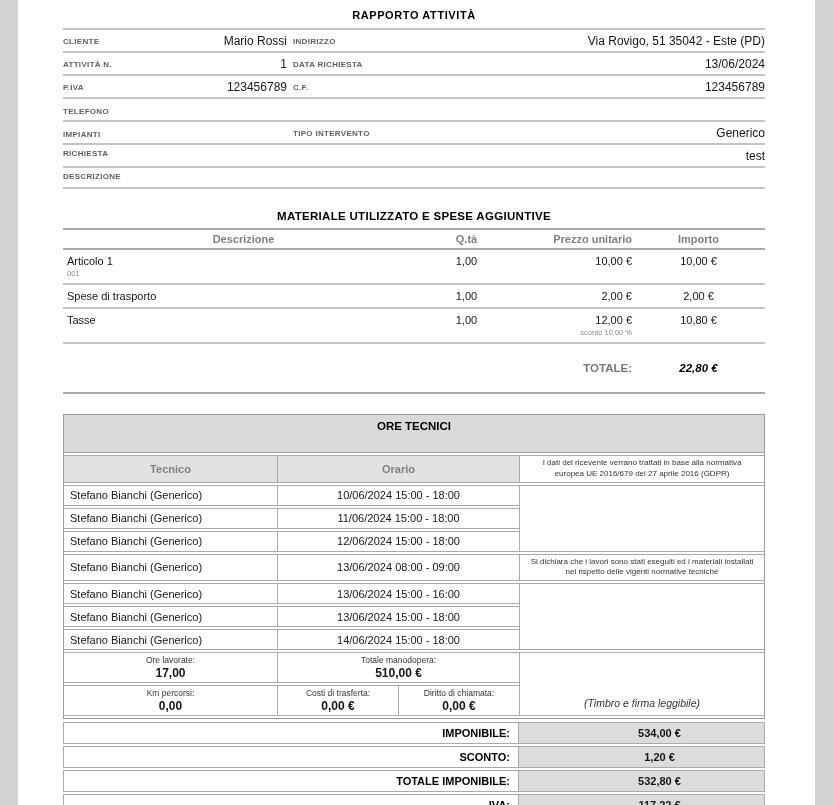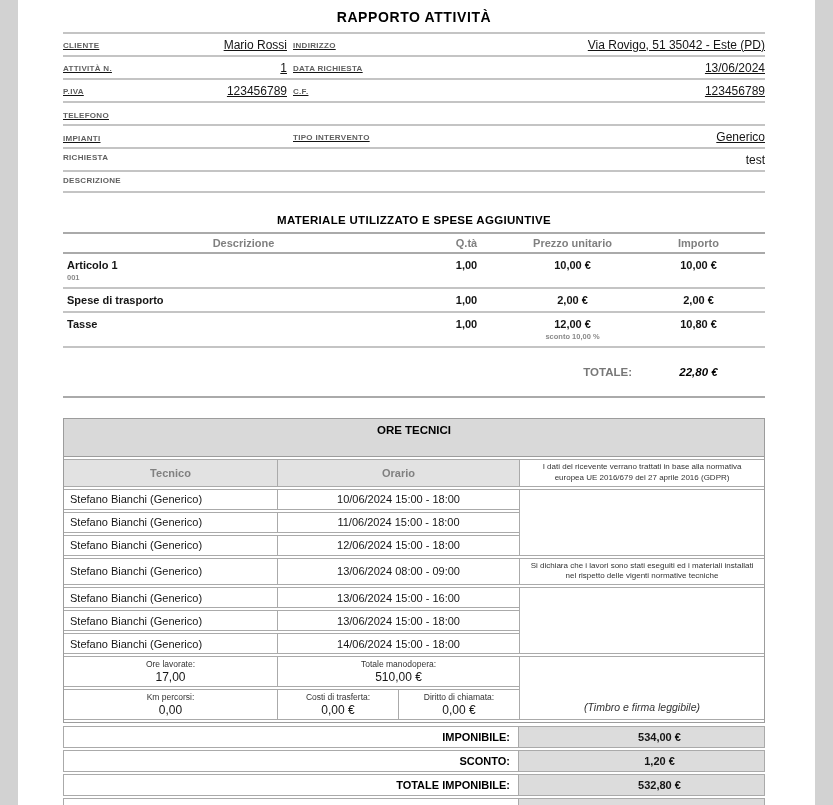--- a/index.html
+++ b/index.html
@@ -9,42 +9,42 @@
   }
   *{box-sizing:border-box; margin:0; padding:0;}
   html,body{width:833px; height:805px;}
   body{background:#fff; font-family:"Liberation Sans", sans-serif; color:var(--ink); overflow:hidden;}
   .viewport{position:relative; width:833px; height:805px; background:#fff;}
   .gutter{position:absolute; top:0; width:18px; height:805px; background:var(--gutter);}
   .gutter.left{left:0;} .gutter.right{right:0;}
   .page{position:absolute; left:18px; top:0; width:797px; height:805px; background:#fff;}
   .content{width:702px; margin-left:45px;}
 
-  .doc-title{margin-top:9px; text-align:center; font-size:14px; font-weight:bold; letter-spacing:.6px; color:#000;}
+  .doc-title{margin-top:9px; text-align:center; font-size:11px; font-weight:bold; letter-spacing:.6px; color:#000;}
 
   
   .info-table{margin-top:7px;}
   .info-row{display:flex; align-items:center; min-height:23px; border-top:2px solid var(--border-light); padding:1px 0;}
   .info-row.last{border-bottom:2px solid var(--border-light);}
-  .info-pair{display:flex; align-items:center; justify-content:space-between;text-decoration:underline;}
+  .info-pair{display:flex; align-items:center; justify-content:space-between;}
   .pair-left{width:224px;}
   .pair-right{flex:1; padding-left:6px;}
   .info-label{font-size:8px; font-weight:bold; color:var(--label); letter-spacing:.3px; white-space:nowrap; align-self:flex-start; padding-top:3px;}
   .info-value{font-size:12px; color:var(--ink); text-align:right; white-space:nowrap;}
   .info-row.fullrow{justify-content:space-between;}
 
   
   .section-title{margin-top:21px; text-align:center; font-size:11.5px; font-weight:bold; letter-spacing:.3px; color:#000;}
   .mat-table{margin-top:6px;}
   .mat-head{display:flex; border-top:2px solid var(--border-mid); border-bottom:2px solid var(--border-mid); padding:3px 0; color:#808080; font-weight:bold; font-size:11px;}
-  .mat-row{display:flex; border-bottom:2px solid var(--border-light); padding:5px 0; font-size:11px;font-weight:bold;}
+  .mat-row{display:flex; border-bottom:2px solid var(--border-light); padding:5px 0; font-size:11px;}
   .col-desc{flex:1; padding-left:4px; text-align:left;}
   .mat-head .col-desc{text-align:center;}
   .col-qty{width:93px; text-align:center;}
-  .col-price{width:119px; text-align:center;}
+  .col-price{width:119px; text-align:right;}
   .col-amount{width:133px; text-align:center;}
   .mat-code{font-size:7.5px; color:var(--muted); margin-top:2px;}
   .mat-note{font-size:7.5px; color:var(--muted); margin-top:2px;}
   .mat-total{display:flex; align-items:center; border-bottom:2px solid var(--border-mid); padding:18px 0; font-size:11.5px;}
   .mat-total .total-label{flex:1; text-align:right; font-weight:bold; color:#777; padding-right:0;}
   .mat-total .total-value{width:133px; text-align:center; font-weight:bold; color:#000;font-style:italic;}
 
   
   .tech-wrap{margin-top:20px; border:1px solid var(--border-strong); background:#fff;}
   .tech-bar{height:38px; background:var(--bar-bg); border-bottom:1px solid var(--border-strong); text-align:center; font-weight:bold; font-size:11.5px; line-height:23px; color:#000;}
@@ -52,21 +52,21 @@
   table.tech td, table.tech th{border-top:1px solid var(--border-mid); border-bottom:1px solid var(--border-mid); font-weight:normal;}
   .cthead{background:var(--head-bg); color:#808080; font-weight:bold !important; font-size:11px; text-align:center; height:26px;}
   .vline{border-left:1px solid var(--border-mid);}
   td.cell-name{font-size:11px; text-align:left; padding-left:6px; height:21px;margin-left:23px;}
   td.cell-time{font-size:11px; text-align:center; height:21px;}
   td.cell-note{font-size:8px; color:#333; text-align:center; vertical-align:middle; padding:2px 10px; line-height:1.35;}
   td.cell-empty{background:#fff;}
   td.cell-sign{vertical-align:bottom; text-align:center; font-size:10.5px; font-style:italic; color:#333; padding-bottom:6px;}
   td.cell-sum{height:31px; text-align:center; vertical-align:middle;}
   .sum-label{font-size:8.5px; color:#333;}
-  .sum-value{font-size:12px; font-weight:normal; margin-top:1px;}
+  .sum-value{font-size:12px; font-weight:bold; margin-top:1px;}
 
   
   .totals{margin-top:3px; display:flex; flex-direction:column; gap:2px;}
   .totals-row{display:flex; border:1px solid var(--border-mid); height:22px; align-items:stretch;}
   .totals-label{flex:1; display:flex; align-items:center; justify-content:flex-end; font-size:11px; font-weight:bold; color:#000; padding-right:8px; background:#fff;}
   .totals-value{width:246px; display:flex; align-items:center; justify-content:center; font-size:11px; font-weight:bold; background:var(--val-bg); border-left:1px solid var(--border-mid);padding-left:36px;}
 </style>
 </head>
 <body>
 

